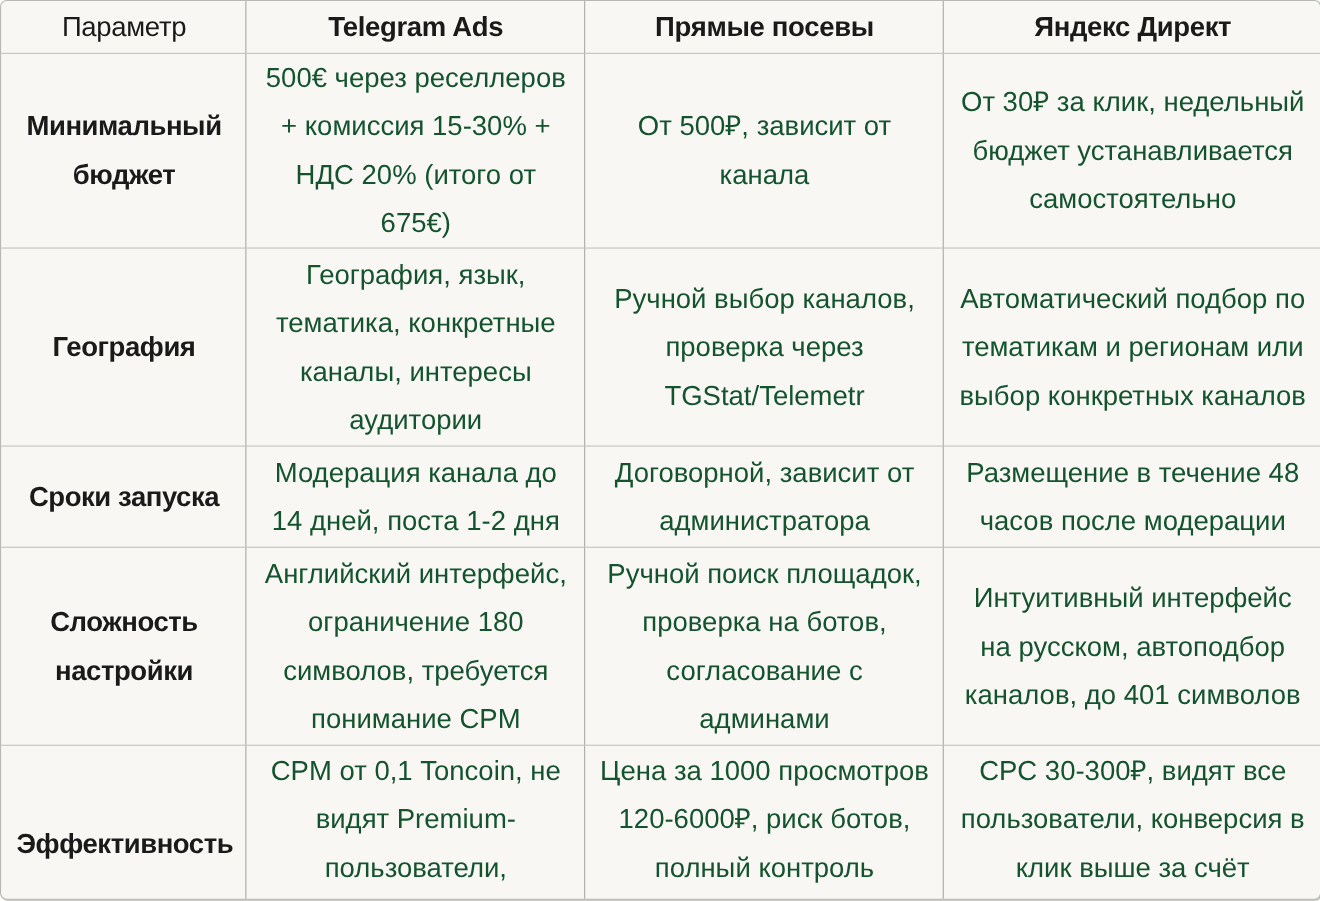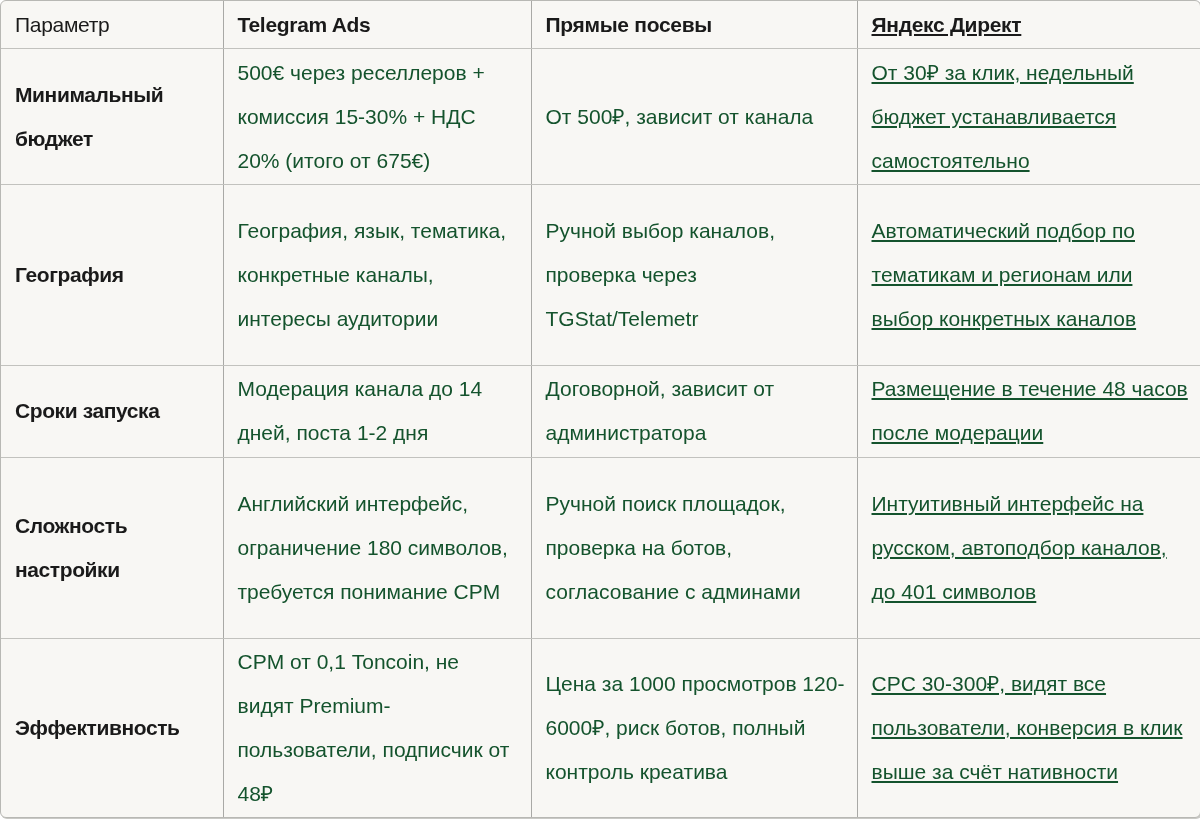--- a/index.html
+++ b/index.html
@@ -33,27 +33,27 @@
       table-layout: fixed;
     }
     col.c0 { width: 222px; }
     col.c1 { width: 308px; }
     col.c2 { width: 326px; }
     col.c3 { width: 343px; }
     th, td {
       border-right: 1px solid #a9a9a6;
       border-bottom: 1px solid #c2c2be;
       vertical-align: middle;
-      text-align: left;
+      text-align: center;
       padding: 0 12px 0 14px;
-      font-size: 21px;
+      font-size: 25px;
       line-height: 44px;
       font-weight: normal;
     }
-    th:last-child, td:last-child { border-right: none; text-decoration: underline; }
+    th:last-child, td:last-child { border-right: none; }
     tr:last-child td { border-bottom: none; }
     thead th {
       height: 47px;
       font-weight: bold;
       letter-spacing: -0.3px;
     }
     thead th.first { font-weight: normal; }
     td.param {
       font-weight: bold;
       letter-spacing: -0.4px;

